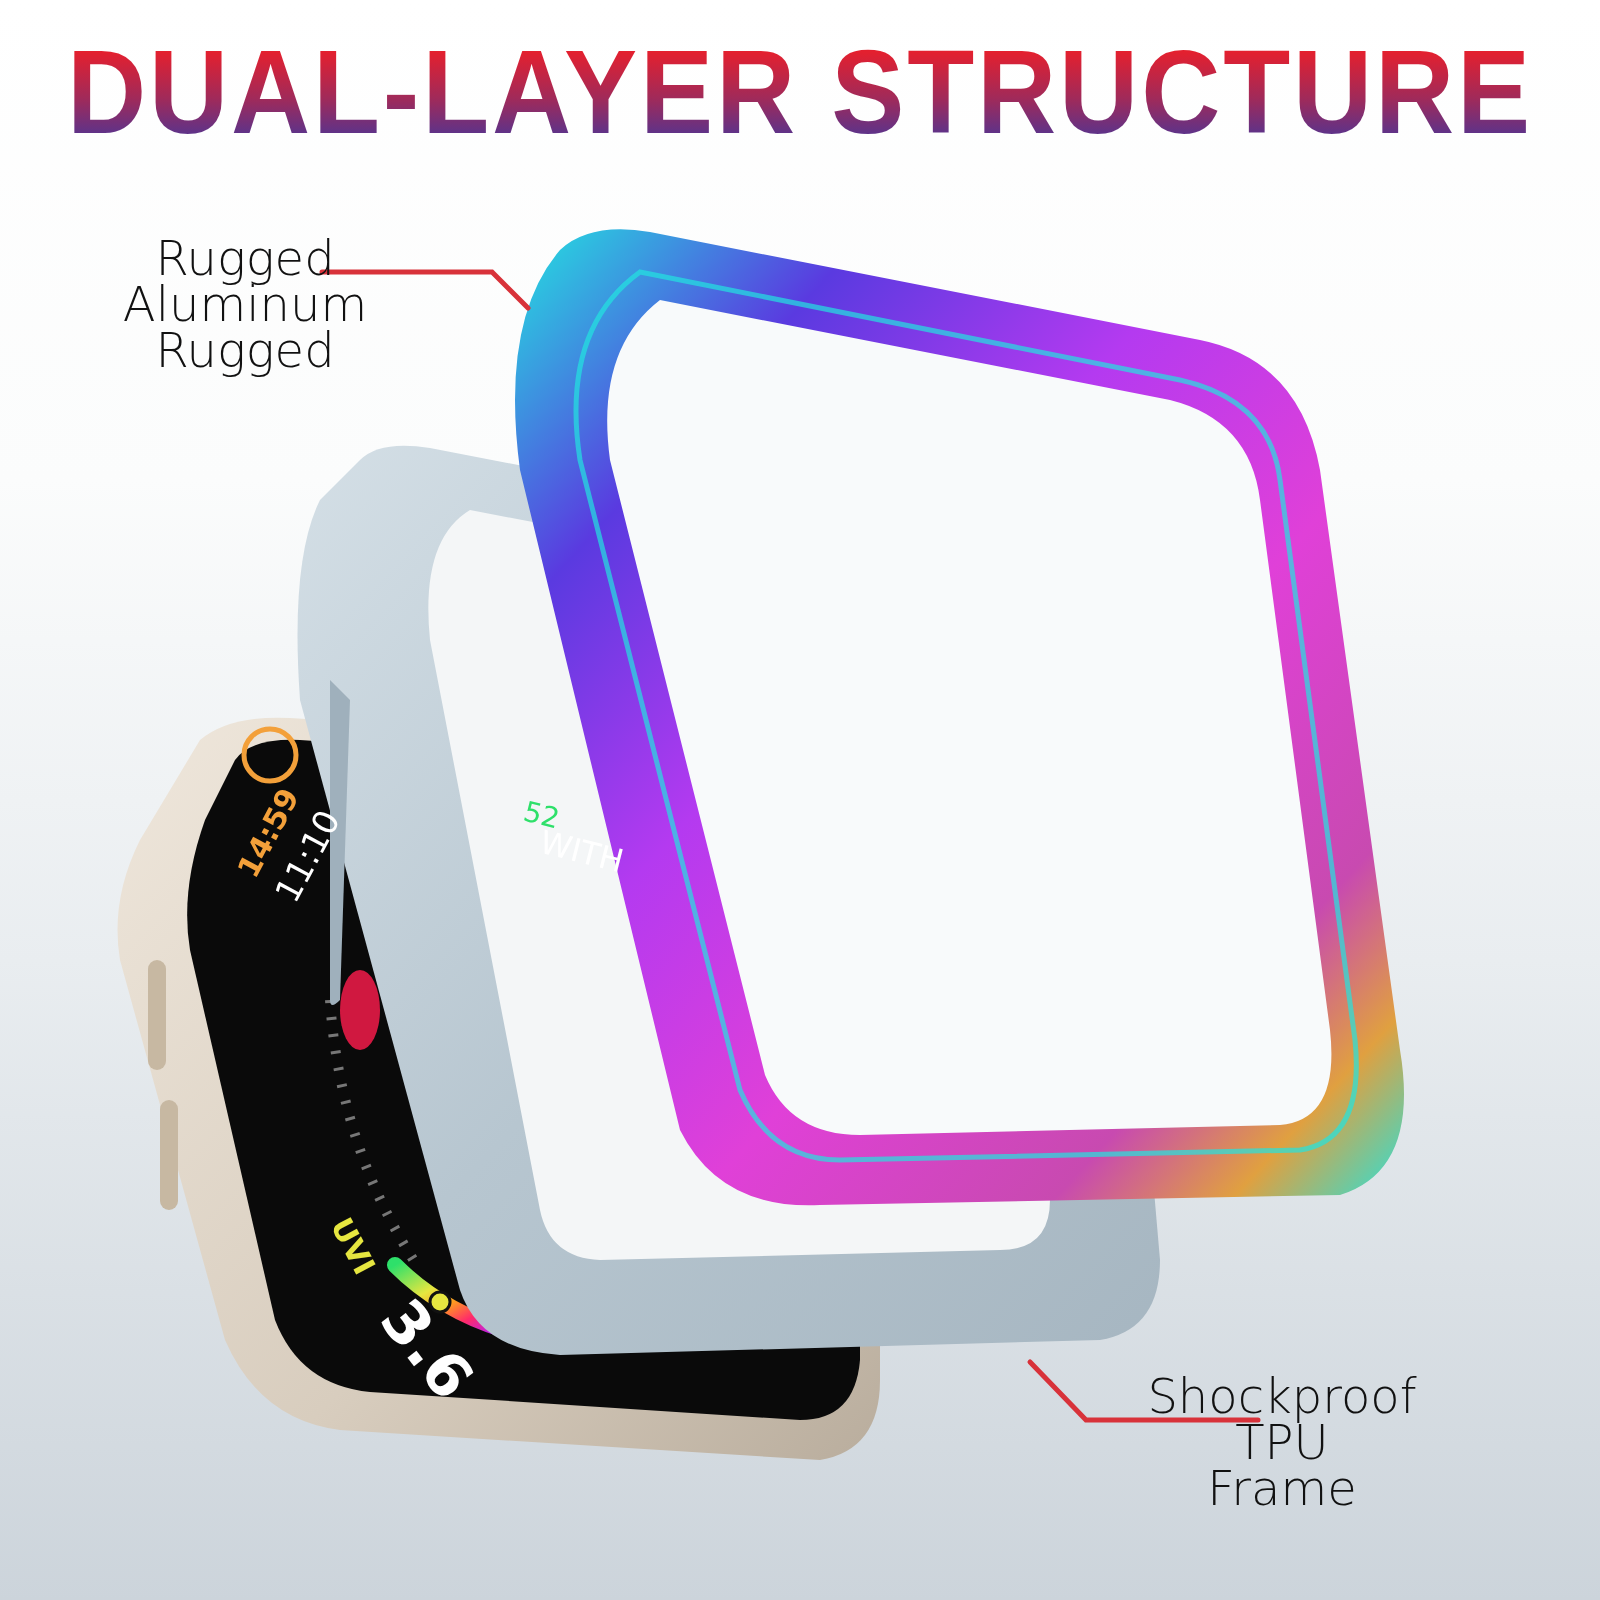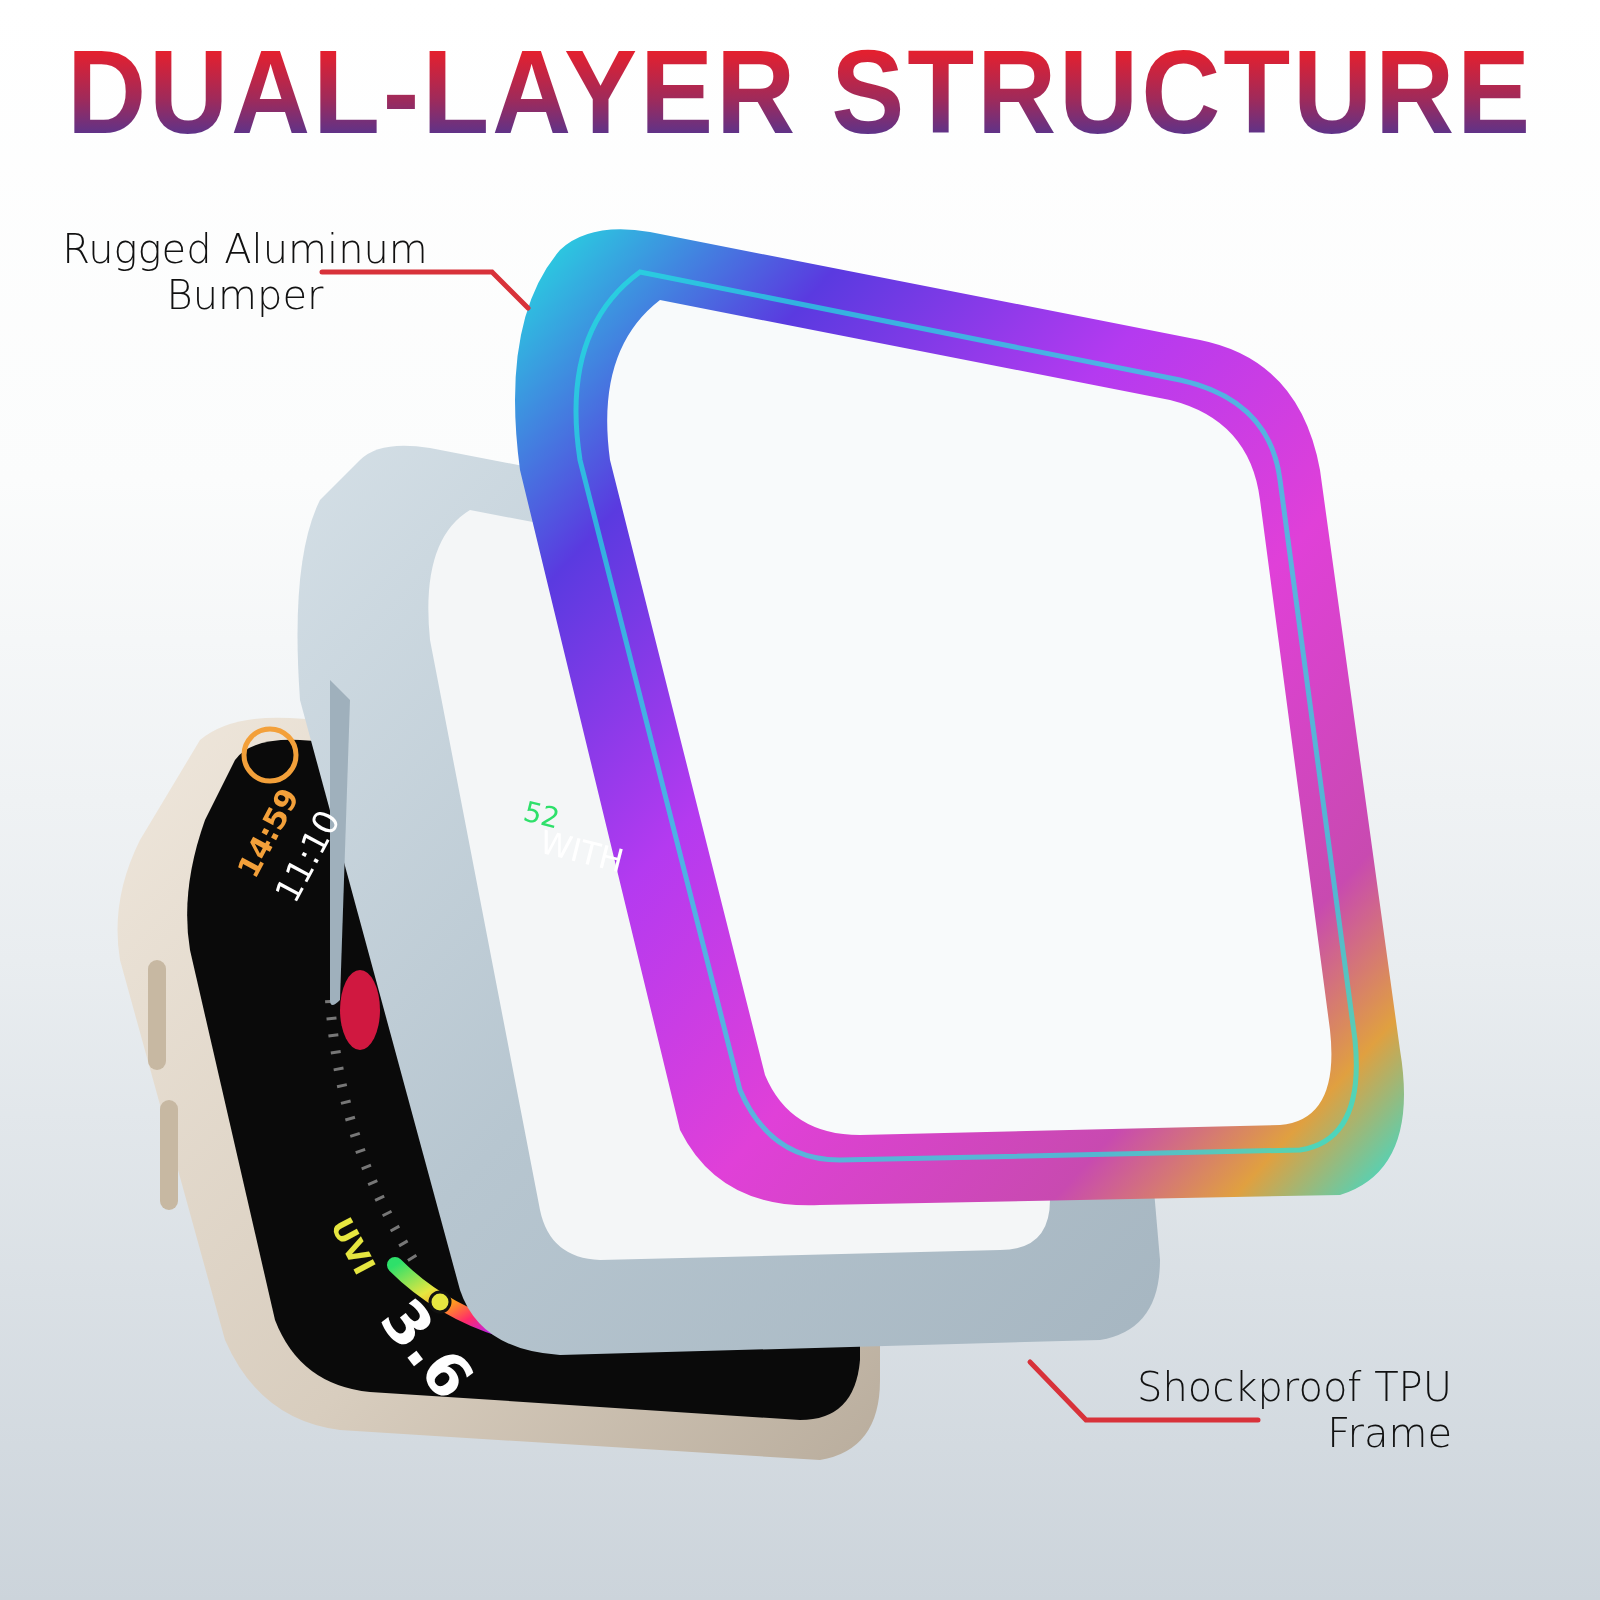--- a/index.html
+++ b/index.html
@@ -13,24 +13,24 @@
       font-family: "Liberation Sans", sans-serif; font-weight: bold;
       font-size: 118px; letter-spacing: 3px; line-height: 140px;
       transform: scaleX(0.93);
     }
     .title-text {
       background: linear-gradient(180deg, #e3202f 20%, #a02a5a 55%, #4a3597 90%);
       -webkit-background-clip: text; background-clip: text; color: transparent;
     }
     .callout {
       position: absolute; font-family: "DejaVu Sans", sans-serif; font-weight: 300;
-      color: #111; font-size: 40px; line-height: 46px; text-align: center;
+      color: #111; font-size: 48px; line-height: 46px; text-align: center; margin-top: 9px;
     }
     .callout-top { left: 40px; top: 226px; width: 410px; }
-    .callout-bottom { left: 1112px; top: 1364px; width: 340px; text-align: right; }
+    .callout-bottom { left: 1112px; top: 1364px; width: 340px; text-align: center; }
     .callout span { display: block; }
     svg.art { position: absolute; left: 0; top: 0; }
   </style>
 </head>
 <body>
 
 <svg class="art" width="1600" height="1600" viewBox="0 0 1600 1600">
   <defs>
     <linearGradient id="caseGrad" x1="0" y1="0" x2="1" y2="1">
       <stop offset="0" stop-color="#efe7dc"></stop>
@@ -102,19 +102,19 @@
   <text x="330" y="1225" fill="#e6e640" font-size="30" font-family="DejaVu Sans, sans-serif" font-weight="bold" transform="rotate(62 330 1225)">UVI</text>
   <text x="378" y="1320" fill="#ffffff" font-size="60" font-family="DejaVu Sans, sans-serif" font-weight="bold" transform="rotate(52 378 1320)">3.6</text>
 </svg>
 
 <div class="title">
   <span class="title-text">DUAL-LAYER STRUCTURE</span>
 </div>
 
 <div class="callout callout-top">
   <span>Rugged Aluminum</span>
-  <span>Bumper</span>
+  <span>Rugged</span>
 </div>
 
 <div class="callout callout-bottom">
   <span>Shockproof TPU</span>
   <span>Frame</span>
 </div>
 
 </body></html>

